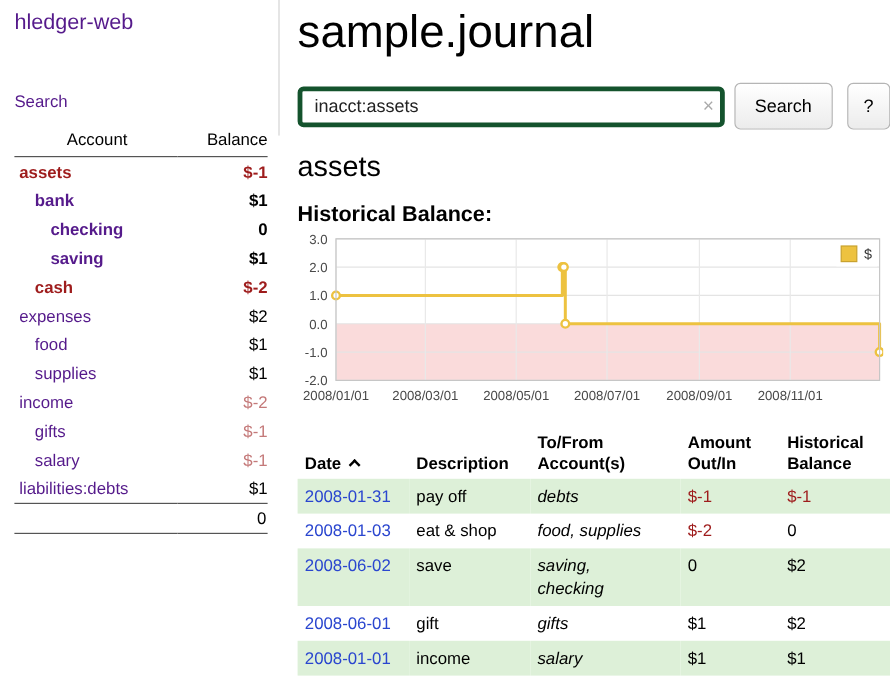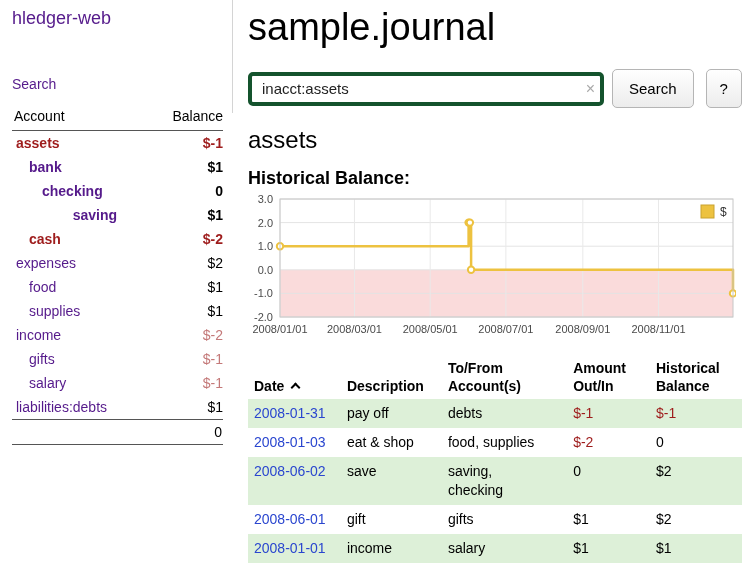--- a/index.html
+++ b/index.html
@@ -14,21 +14,21 @@
        font-family:"Liberation Sans","DejaVu Sans",sans-serif;font-size:14px;}
   .app{position:relative;display:flex;width:742px;height:582px;overflow:hidden;}
   a{text-decoration:none;cursor:pointer;}
 
   
   .sidebar{width:233px;flex:none;padding:8px 10px 0 12px;}
   .divider{position:absolute;left:232px;top:0;width:1px;height:113px;background:#d4d4d4;}
   .app-title{display:block;color:var(--link-purple);font-size:18px;}
   .journal-link{display:block;margin-top:47px;color:var(--link-purple);font-size:14px;}
   table.accounts{width:100%;border-collapse:collapse;margin-top:16px;font-size:14px;}
-  .accounts th{font-weight:400;text-align:left;padding:0 0 6px 2px;border-bottom:1px solid #555;}
+  .accounts th{font-weight:400;text-align:center;padding:0 0 6px 2px;border-bottom:1px solid #555;}
   .accounts th.balance{text-align:right;}
   .accounts td{padding:4px 0;}
   .accounts td.bal{text-align:right;}
   .accounts a{color:var(--link-purple);}
   .accounts .b{font-weight:700;}
   .accounts .negative{color:var(--negative);}
   .accounts .rose{color:var(--negative-soft);}
   .accounts tfoot td{border-top:1px solid #555;border-bottom:1px solid #555;
                      padding:4px 1px;text-align:right;}
 
@@ -53,21 +53,21 @@
 
   
   table.register{width:100%;border-collapse:collapse;font-size:14px;margin-top:8px;}
   .register th{font-weight:700;text-align:left;vertical-align:bottom;padding:4px 6px;
                white-space:pre-line;line-height:1.3;}
   .register th.num,.register td.num{}
   .register td{padding:5px 6px;vertical-align:top;line-height:1.35;}
   .register tr.alt{background:var(--row-green);}
   .register a.date{color:var(--link-blue);white-space:nowrap;}
   .register .neg{color:var(--negative);}
-  .register td.acct{white-space:pre-line;}
+  .register td.acct{white-space:pre-line;font-style:italic;}
   .caret{display:inline-block;width:7px;height:7px;border-left:2px solid #000;
          border-top:2px solid #000;transform:rotate(45deg);margin-left:8px;}
 </style>
 </head>
 <body>
 
 <div class="app">
   <div class="divider"></div>
 
   <aside class="sidebar">
@@ -88,21 +88,21 @@
           </tr>
           <tr>
             <td style="padding-left: 17px;"><a class="b ">bank</a></td>
             <td class="bal b ">$1</td>
           </tr>
           <tr>
             <td style="padding-left: 30px;"><a class="b ">checking</a></td>
             <td class="bal b ">0</td>
           </tr>
           <tr>
-            <td style="padding-left: 30px; text-align: center;"><a class="b ">saving</a></td>
+            <td style="padding-left: 30px;"><a class="b ">saving</a></td>
             <td class="bal b ">$1</td>
           </tr>
           <tr>
             <td style="padding-left: 17px;"><a class="b negative">cash</a></td>
             <td class="bal b negative">$-2</td>
           </tr>
           <tr>
             <td style="padding-left: 4px;"><a class="">expenses</a></td>
             <td class="bal ">$2</td>
           </tr>

